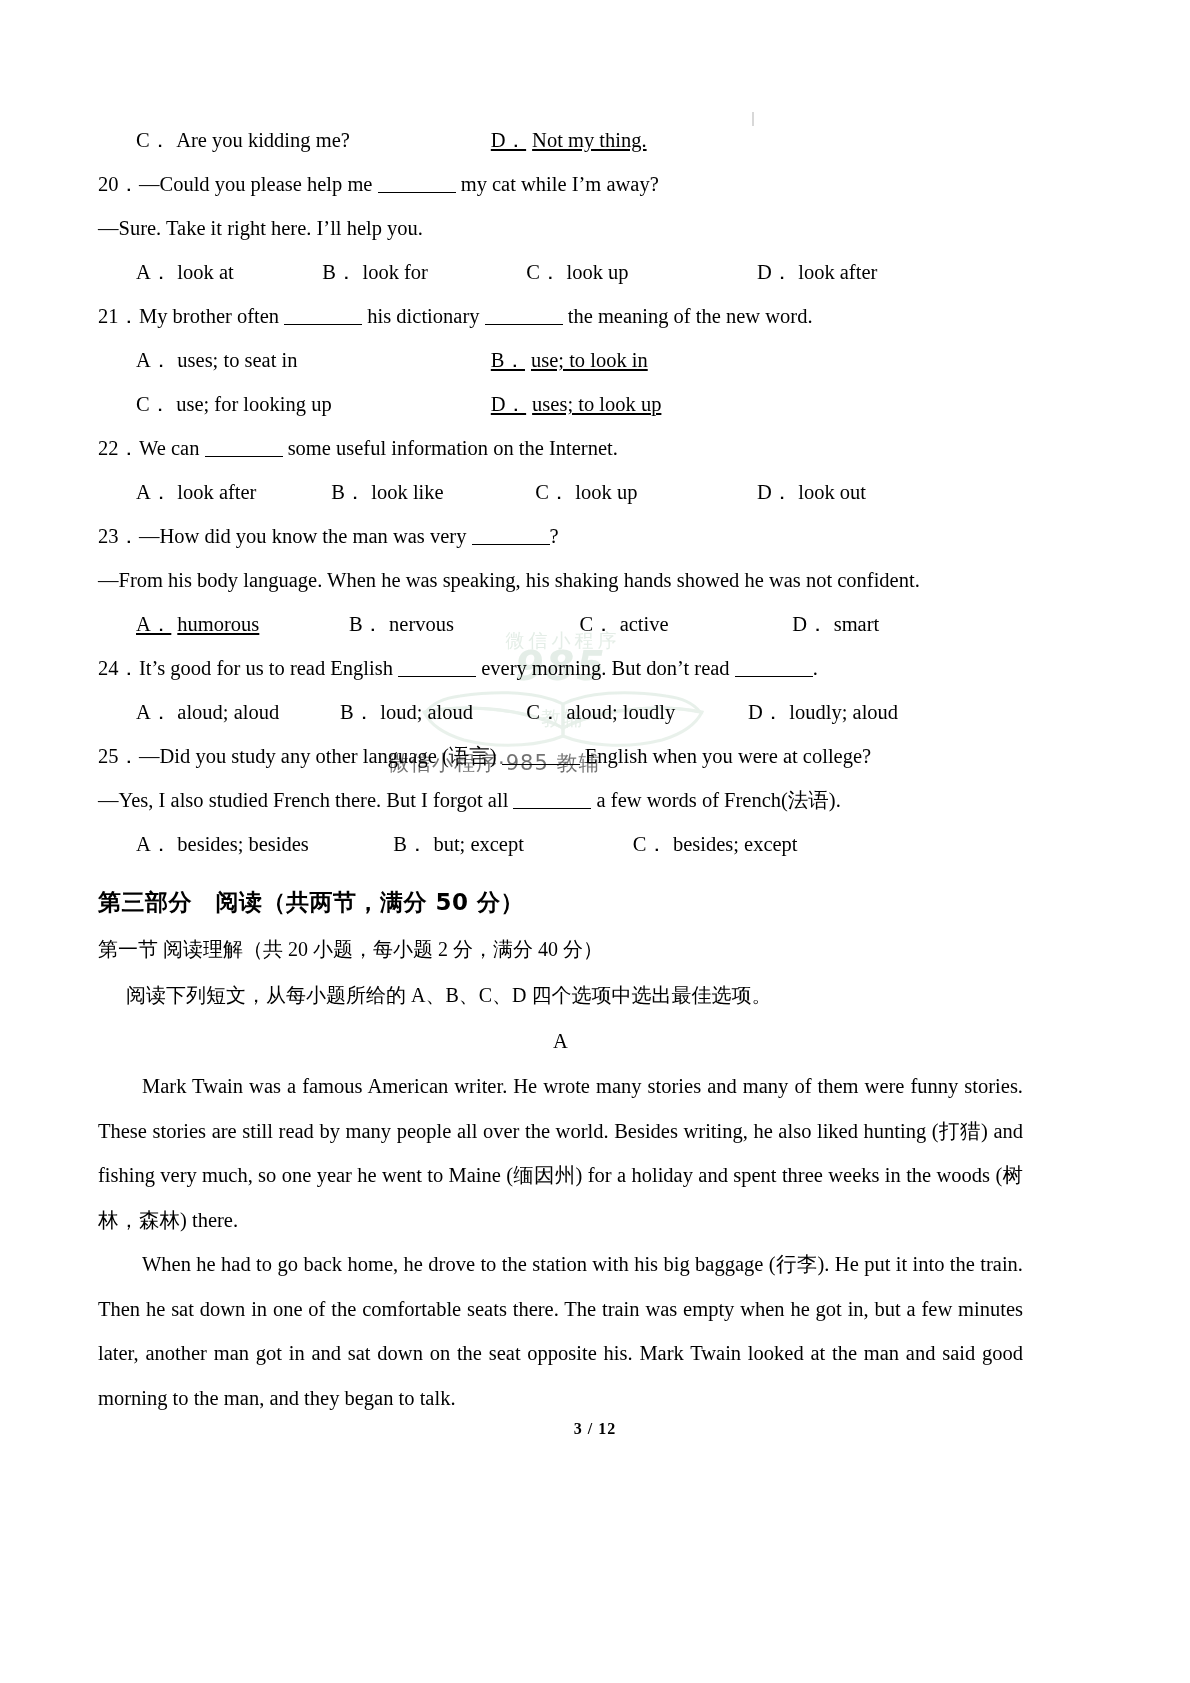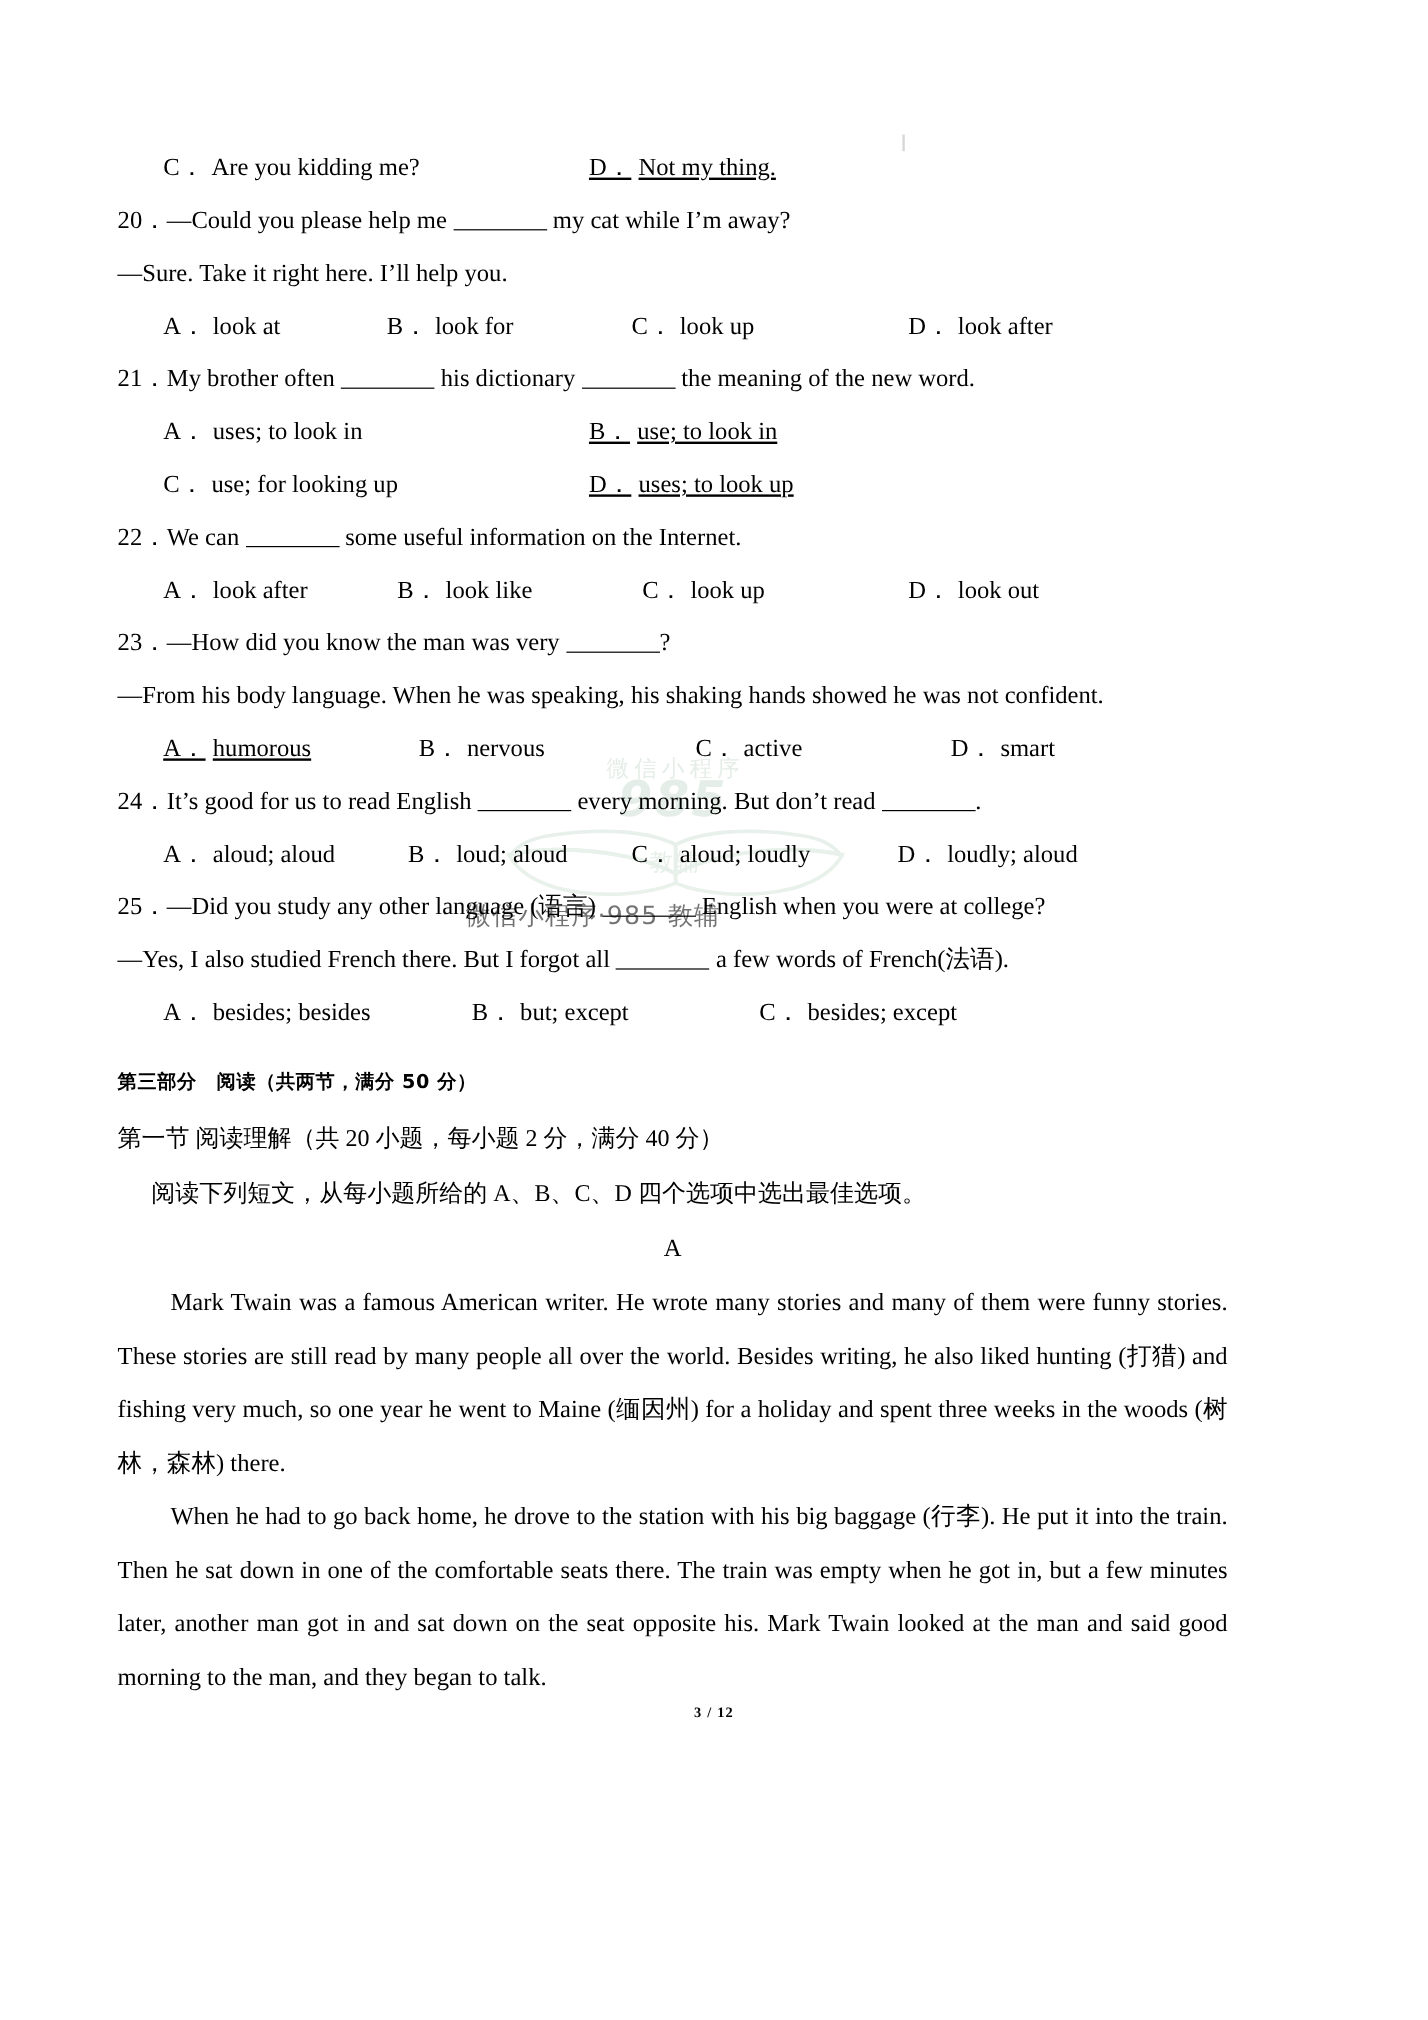--- a/index.html
+++ b/index.html
@@ -81,21 +81,21 @@
     border-bottom: 1.6px solid #000;
     height: 18px;
     vertical-align: -2px;
   }
   .b-md { width: 78px; }
 
   
   .sec-head {
     font-family: "DejaVu Sans", "Liberation Sans", sans-serif;
     font-weight: bold;
-    font-size: 16px;
+    font-size: 23px;
     line-height: 48px;
     margin-top: 12px;
     letter-spacing: 0.5px;
   }
   .cn-line {
     font-size: 20px;
     line-height: 46px;
     font-family: "Liberation Serif", "DejaVu Serif", serif;
   }
   .cn-line.indent { padding-left: 28px; }
@@ -117,21 +117,21 @@
   }
 
   
   .footer {
     position: absolute;
     left: 0;
     top: 1420px;
     width: 1190px;
     text-align: center;
     font-weight: bold;
-    font-size: 12px;
+    font-size: 16px;
     font-family: "Liberation Serif", "DejaVu Serif", serif;
     letter-spacing: 1px;
   }
 
   
   .top-mark {
     position: absolute;
     left: 752px;
     top: 112px;
     width: 2px;
@@ -252,21 +252,21 @@
       <div class="opt">
         <span class="lab">D．</span><span>look after</span>
       </div>
     </div>
 
     <div class="qline">
       <span>21．</span><span>My brother often </span><span class="blank b-md"></span><span> his dictionary </span><span class="blank b-md"></span><span> the meaning of the new word.</span>
     </div>
     <div class="opts pair">
       <div class="opt">
-        <span class="lab">A．</span><span>uses; to look in</span>
+        <span class="lab">A．</span><span>uses; to seat in</span>
       </div>
       <div class="opt">
         <span class="lab">B．</span><span>use; to look in</span>
       </div>
     </div>
     <div class="opts pair">
       <div class="opt">
         <span class="lab">C．</span><span>use; for looking up</span>
       </div>
       <div class="opt">

